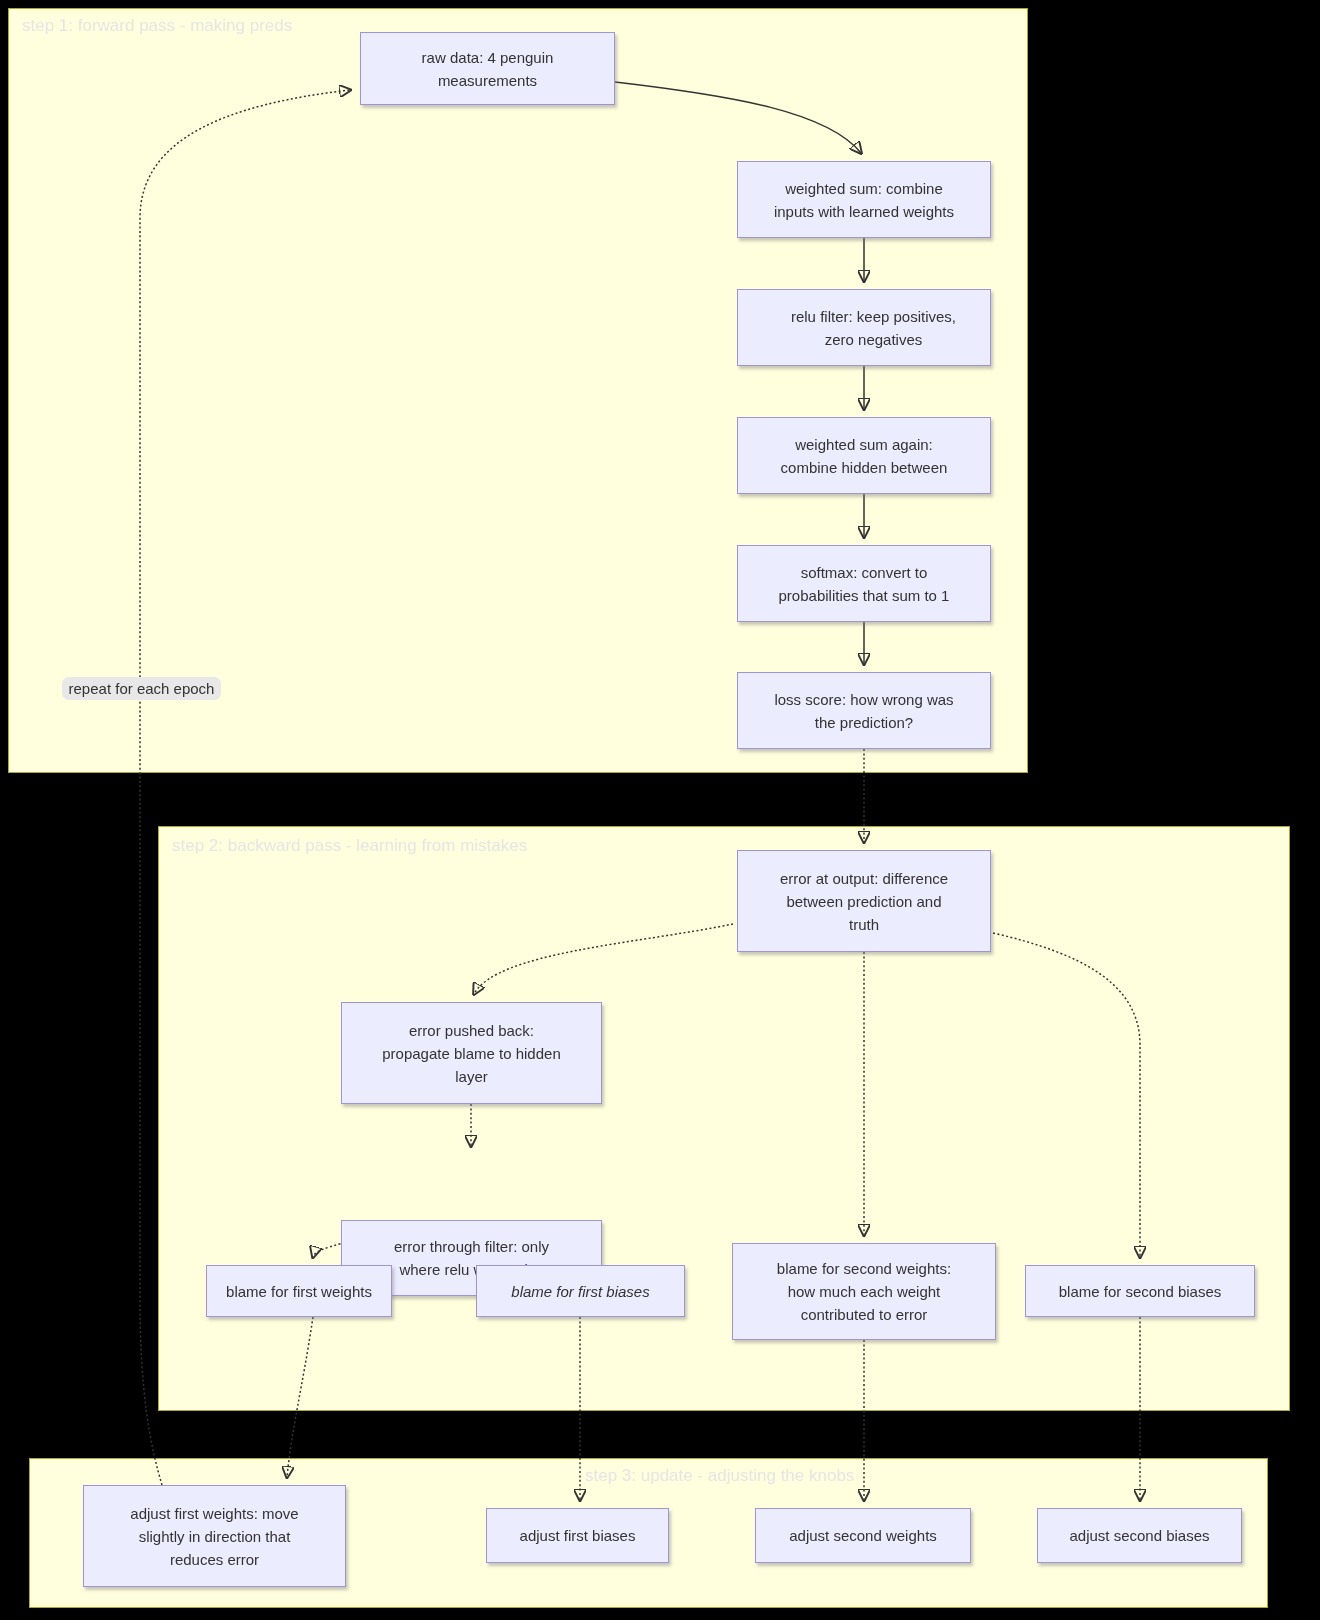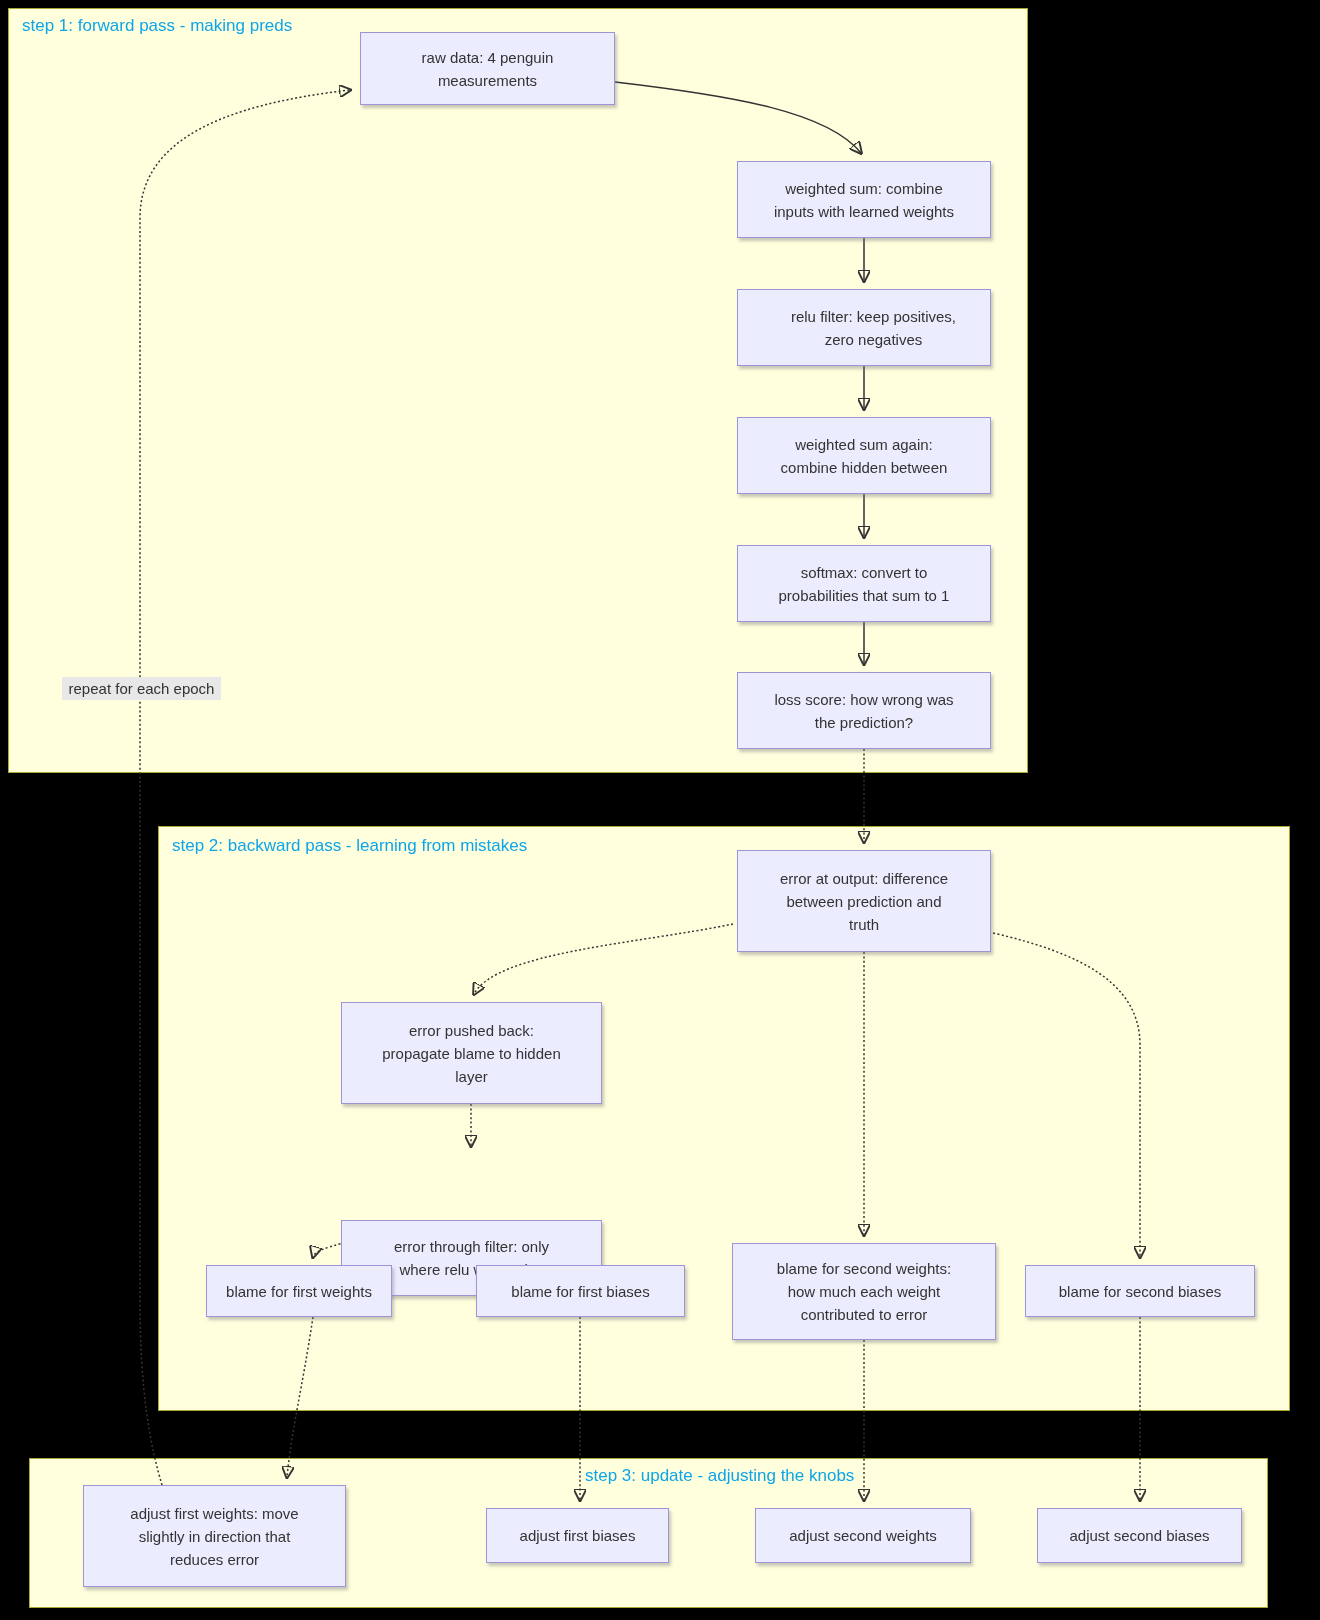--- a/index.html
+++ b/index.html
@@ -4,21 +4,21 @@
 <style>
   html,body{margin:0;padding:0;background:#000;}
   #canvas{
     position:relative;width:1320px;height:1620px;background:#000;overflow:hidden;
     font-family:"Liberation Sans",sans-serif;color:#333;
   }
   .cluster{
     position:absolute;background:#ffffde;border:1px solid #aaaa33;box-sizing:border-box;z-index:1;
   }
   .cluster-title{
-    position:absolute;font-size:17px;color:#0ea5e9;z-index:3;white-space:nowrap;
+    position:absolute;font-size:17px;color:#e5e5e5;z-index:3;white-space:nowrap;
   }
   .node{
     position:absolute;background:#ECECFF;border:1px solid #9f94d6;box-sizing:border-box;
     display:flex;align-items:center;justify-content:center;text-align:center;
     font-size:15px;line-height:23px;color:#333;white-space:pre-line;z-index:3;
     box-shadow:2px 3px 3px rgba(130,130,130,0.45);
   }
   .edge-label{
     position:absolute;background:#e8e8e8;color:#333;font-size:15px;line-height:23px;
     text-align:center;z-index:4;padding:0 2px;white-space:nowrap;
@@ -60,21 +60,21 @@
     <path class="dotted" d="M 546 1230 C 576 1246, 579 1250, 580 1257" marker-end="url(#arrow)"></path>
     <path class="dotted" d="M 864 952 L 864 1235" marker-end="url(#arrow)"></path>
     <path class="dotted" d="M 993 933 C 1080 953, 1140 983, 1140 1045 L 1140 1257" marker-end="url(#arrow)"></path>
     <path class="dotted" d="M 313 1317 C 302 1390, 292 1427, 287 1477" marker-end="url(#arrow)"></path>
     <path class="dotted" d="M 580 1317 L 580 1500" marker-end="url(#arrow)"></path>
     <path class="dotted" d="M 864 1340 L 864 1500" marker-end="url(#arrow)"></path>
     <path class="dotted" d="M 1140 1317 L 1140 1500" marker-end="url(#arrow)"></path>
     <path class="dotted" d="M 162 1485 C 150 1445, 140 1392, 140 1300 L 140 218 C 140 138, 228 104, 350 90" marker-end="url(#arrow)"></path>
   </svg>
 
-  <div class="edge-label" style="left:62px;top:677px;width:155px;">repeat for each epoch</div>
+  <div class="edge-label" style="left:62px;top:677px;width:155px;border-radius:7px;">repeat for each epoch</div>
 
   <div class="node" style="left:360px;top:32px;width:255px;height:73px;">raw data: 4 penguin
 measurements</div>
   <div class="node" style="left:737px;top:161px;width:254px;height:77px;">weighted sum: combine
 inputs with learned weights</div>
   <div class="node" style="left:737px;top:289px;width:254px;height:77px;padding-left:19px;">relu filter: keep positives,
 zero negatives</div>
   <div class="node" style="left:737px;top:417px;width:254px;height:77px;">weighted sum again:
 combine hidden between</div>
   <div class="node" style="left:737px;top:545px;width:254px;height:77px;">softmax: convert to
@@ -84,21 +84,21 @@
 
   <div class="node" style="left:737px;top:850px;width:254px;height:102px;">error at output: difference
 between prediction and
 truth</div>
   <div class="node" style="left:341px;top:1002px;width:261px;height:102px;">error pushed back:
 propagate blame to hidden
 layer</div>
   <div class="node" style="left:341px;top:1220px;width:261px;height:76px;">error through filter: only
 where relu was active</div>
   <div class="node" style="left:206px;top:1265px;width:186px;height:52px;">blame for first weights</div>
-  <div class="node" style="left:476px;top:1265px;width:209px;height:52px;">blame for first biases</div>
+  <div class="node" style="left:476px;top:1265px;width:209px;height:52px;font-style:italic;">blame for first biases</div>
   <div class="node" style="left:732px;top:1243px;width:264px;height:97px;">blame for second weights:
 how much each weight
 contributed to error</div>
   <div class="node" style="left:1025px;top:1265px;width:230px;height:52px;">blame for second biases</div>
 
   <div class="node" style="left:83px;top:1485px;width:263px;height:102px;">adjust first weights: move
 slightly in direction that
 reduces error</div>
   <div class="node" style="left:486px;top:1508px;width:183px;height:55px;">adjust first biases</div>
   <div class="node" style="left:755px;top:1508px;width:216px;height:55px;">adjust second weights</div>

